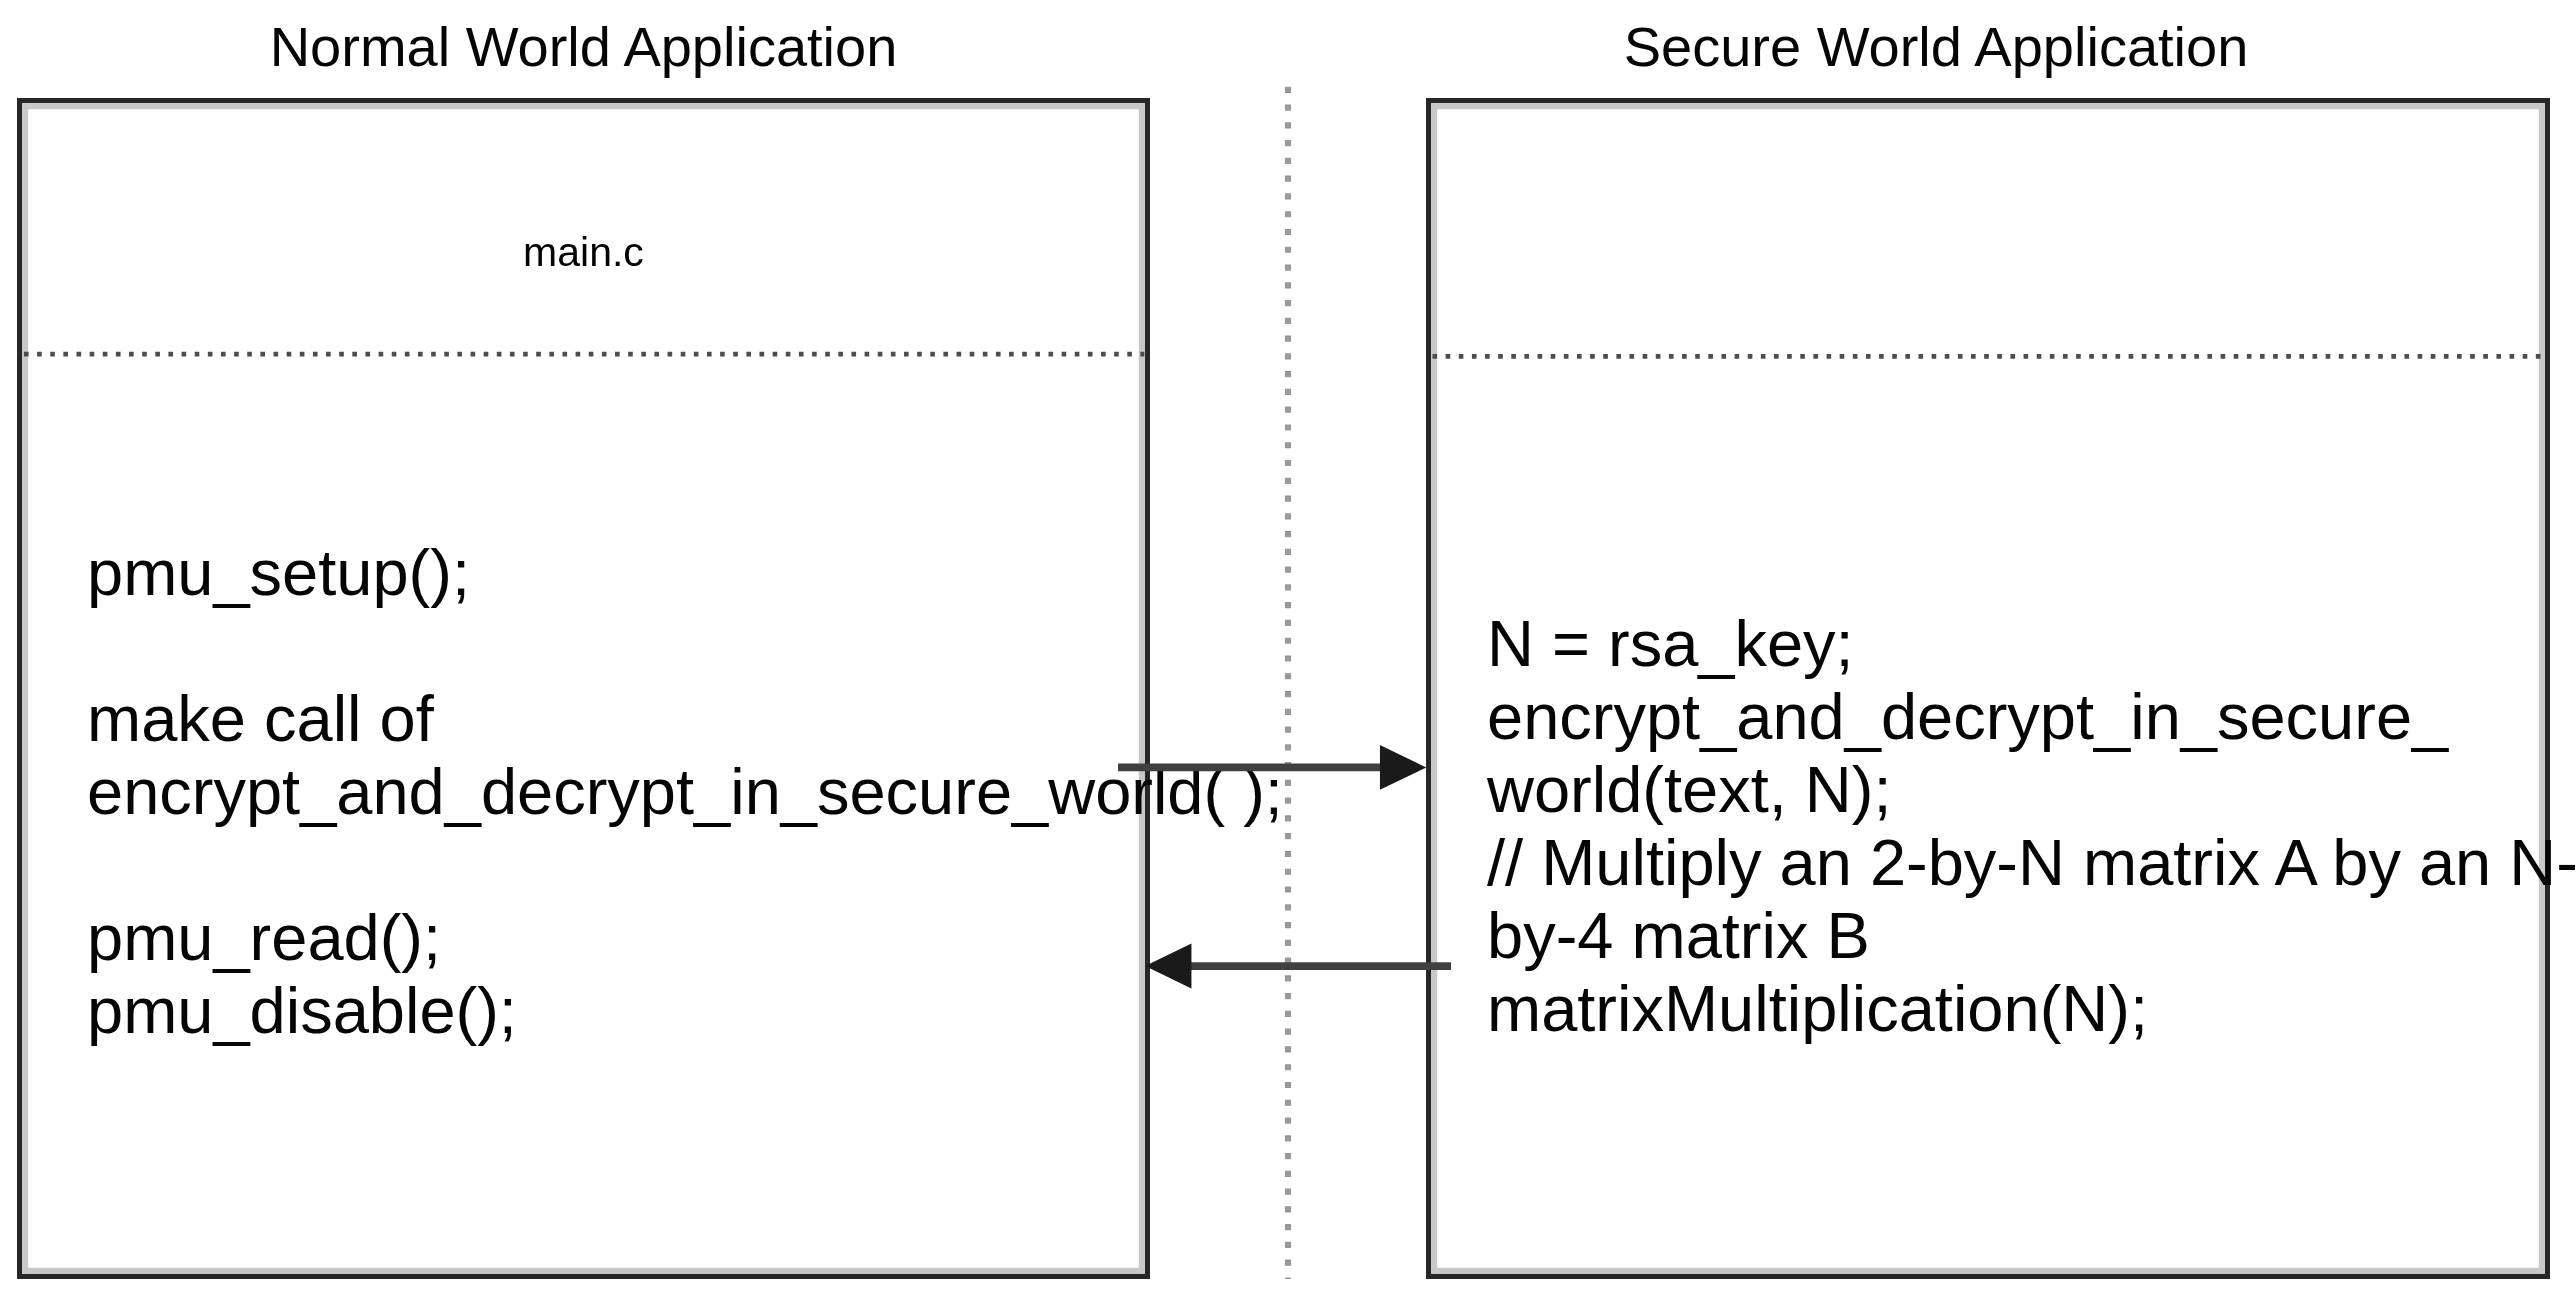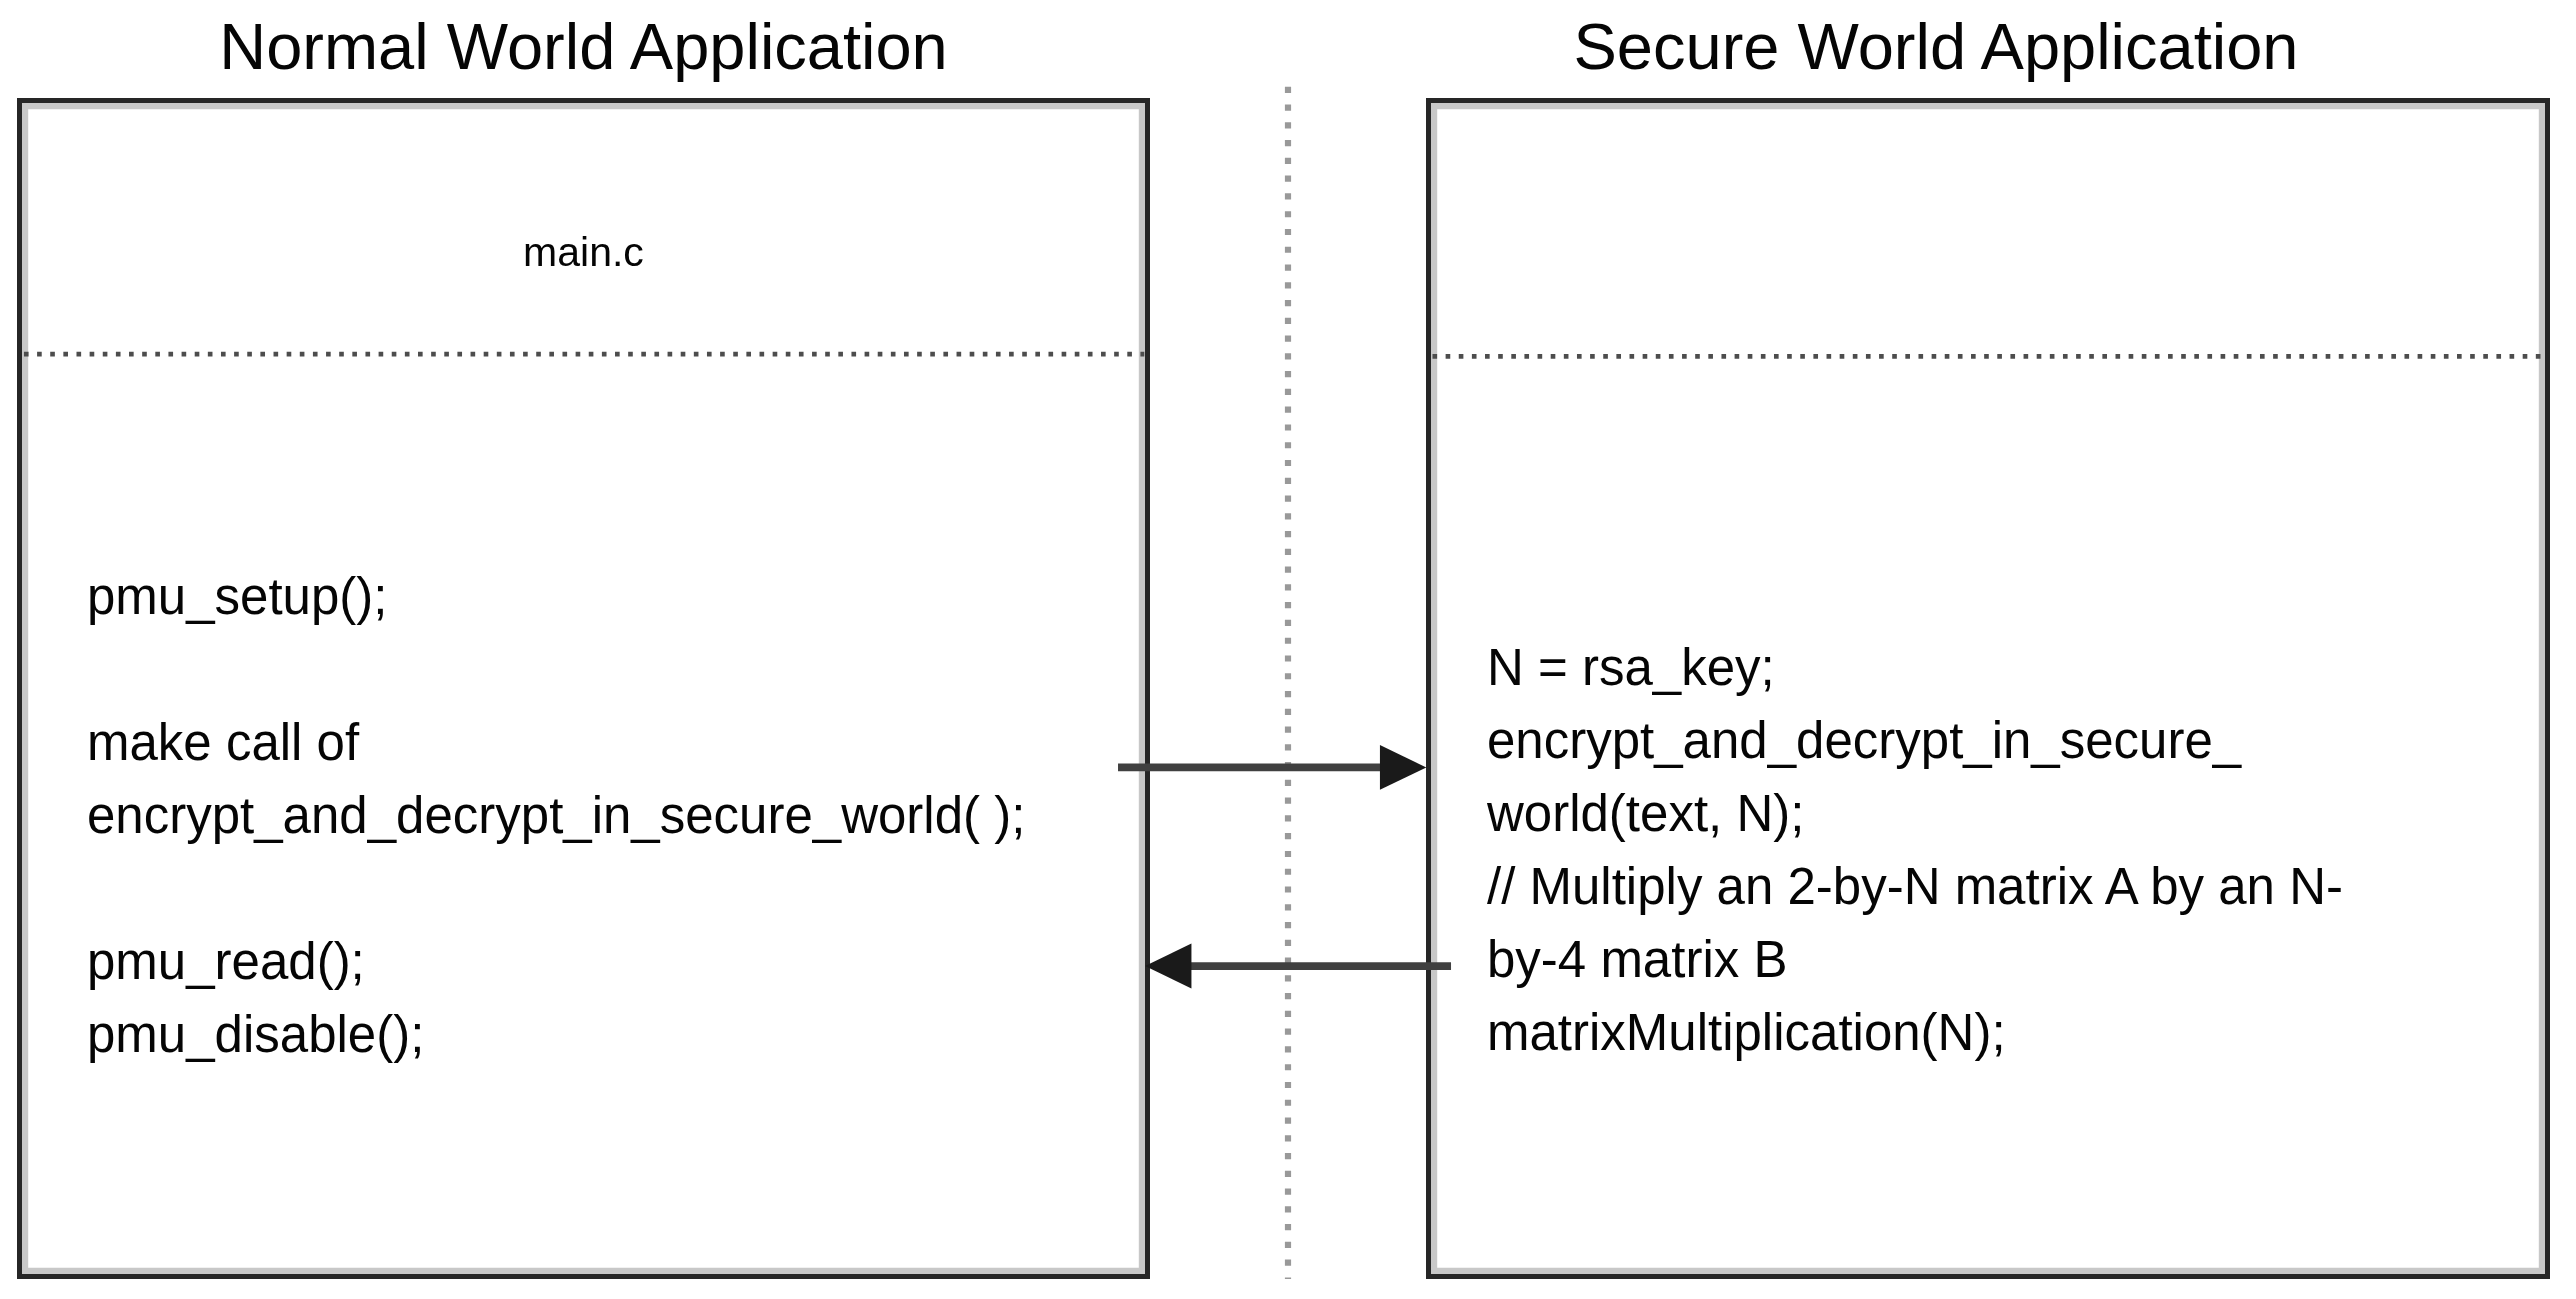--- a/index.html
+++ b/index.html
@@ -12,21 +12,21 @@
     width: 2576px;
     height: 1300px;
     background: #ffffff;
     font-family: "Liberation Sans", sans-serif;
     color: #000000;
     overflow: hidden;
   }
   .world-title {
     position: absolute;
     top: 7.7px;
-    font-size: 65px;
+    font-size: 56px;
     line-height: 77px;
     text-align: center;
     color: #050505;
     white-space: pre;
   }
   #left-title  { left: 17px;   width: 1133px; }
   #right-title { left: 1374px; width: 1124px; }
 
   .app-box {
     position: absolute;
@@ -46,22 +46,21 @@
     left: 0;
     width: 100%;
     text-align: center;
     font-size: 41px;
     line-height: 62px;
     color: #050505;
     white-space: pre;
   }
   .code-block {
     position: absolute;
-    font-size: 51px;
-    margin-top: 24px;
+    font-size: 65px;
   }
   #left-code  { left: 65px; top: 433px; }
   #right-code { left: 56px; top: 504px; }
   .code-line {
     height: 73px;
     min-height: 73px;
     line-height: 73px;
     white-space: pre;
     color: #050505;
   }

